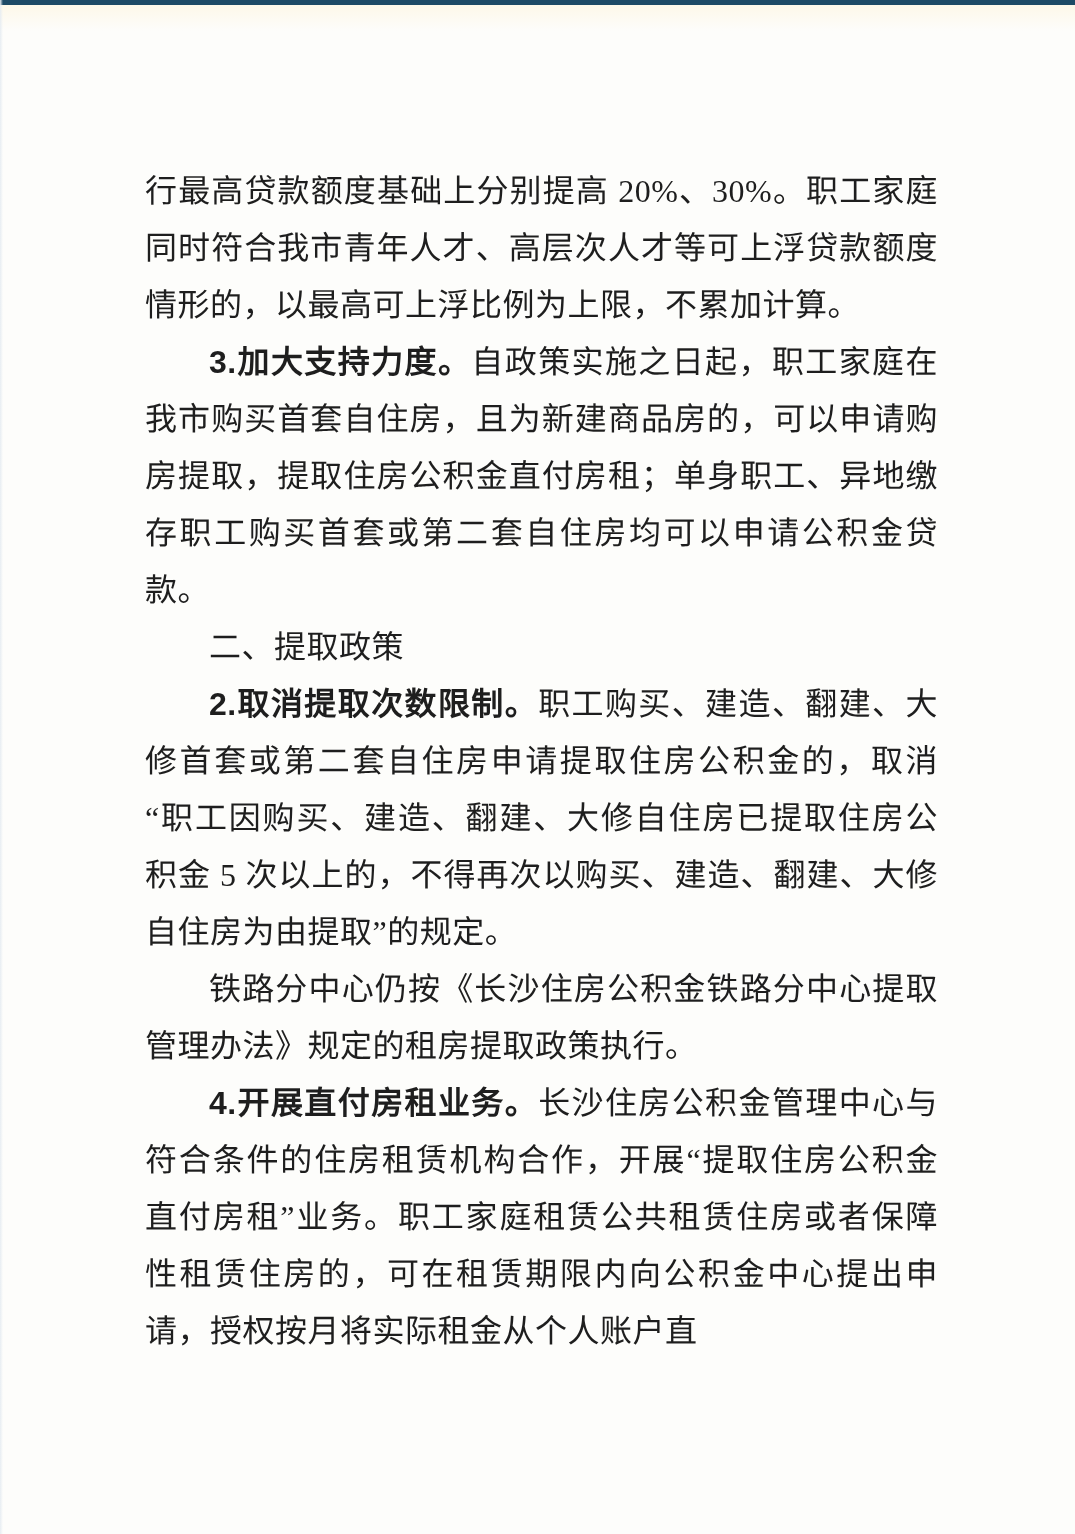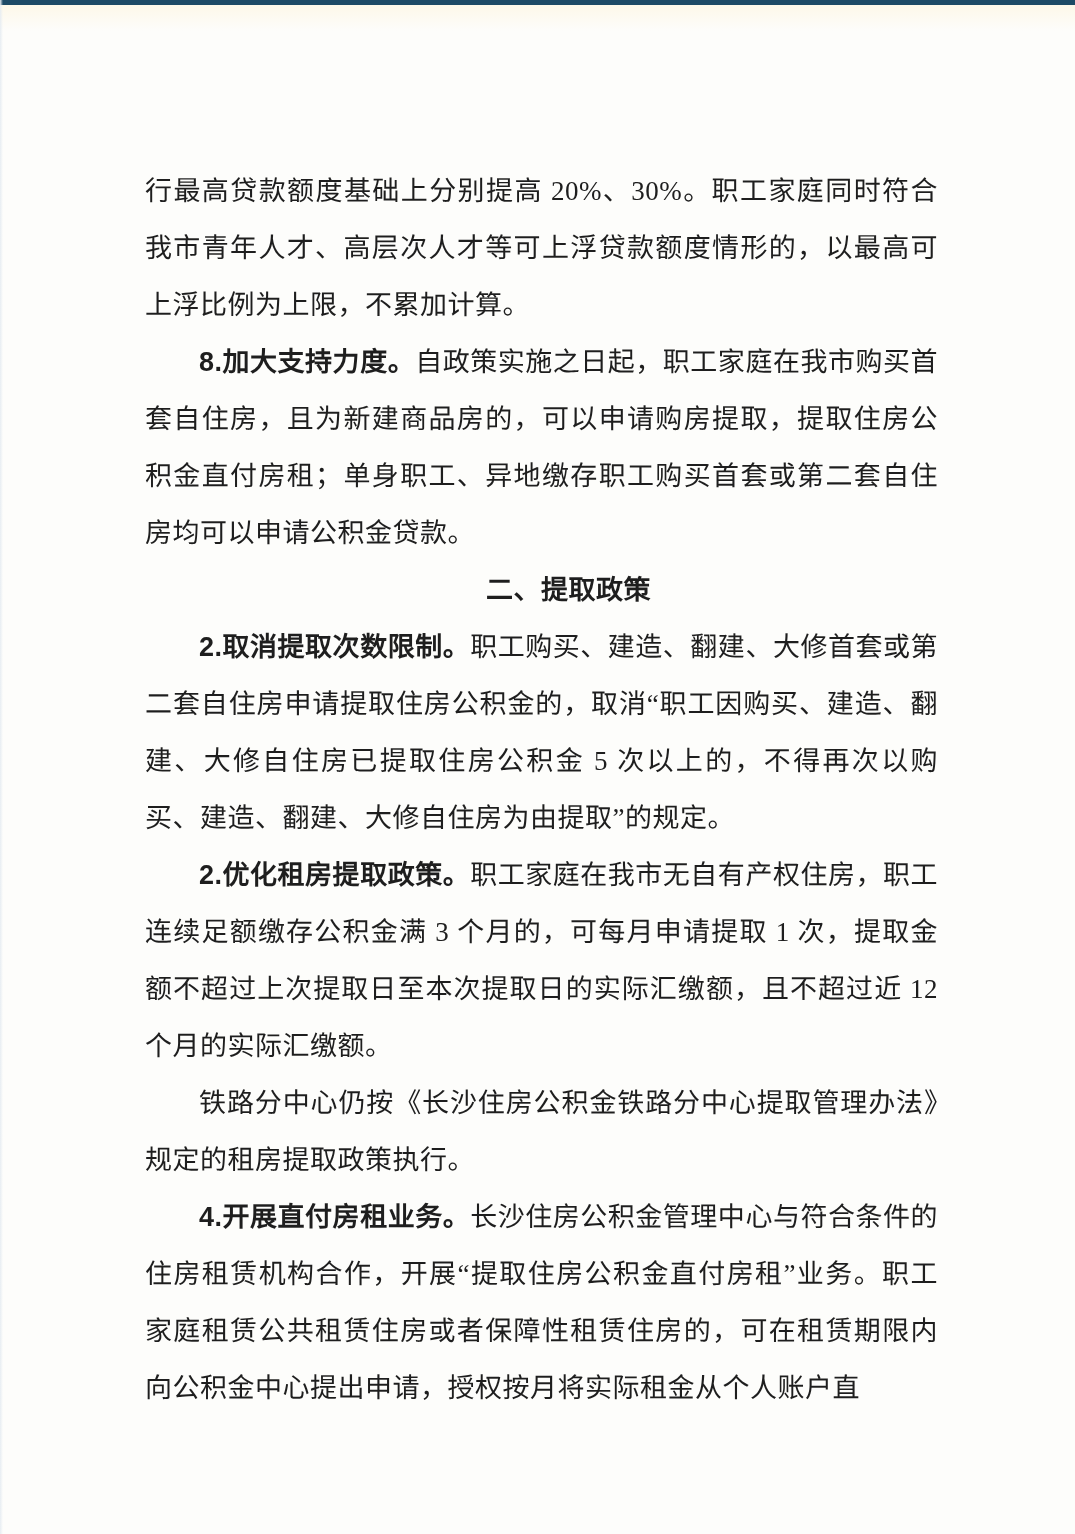--- a/index.html
+++ b/index.html
@@ -43,56 +43,55 @@
   }
   .content {
     position: absolute;
     left: 145px;
     top: 163px;
     width: 793px;
     color: #1e1e1e;
   }
   .para {
     margin: 0;
-    font-size: 27px;
+    font-size: 32px;
     line-height: 57px;
     text-align: justify;
     text-justify: inter-ideograph;
     letter-spacing: 0.5px;
   }
   .para.indent { text-indent: 2em; }
   .para .lead {
     font-family: "Liberation Sans", sans-serif;
     font-weight: 700;
     letter-spacing: 0.5px;
   }
   .para.heading {
     font-family: "Liberation Sans", sans-serif;
-    font-weight: 700;
-    text-align: center;
+    font-weight: 400;
+    text-align: left;
   }
 </style>
 </head>
 <body>
 
 <div class="page">
   <div class="scan-edge-top"></div>
   <div class="scan-tint"></div>
   <div class="scan-edge-left"></div>
 
   <div class="content">
 
     <p class="para"><span>行最高贷款额度基础上分别提高 20%、30%。职工家庭同时符合我市青年人才、高层次人才等可上浮贷款额度情形的，以最高可上浮比例为上限，不累加计算。</span></p>
 
-    <p class="para indent"><span class="lead">8.加大支持力度。</span><span>自政策实施之日起，职工家庭在我市购买首套自住房，且为新建商品房的，可以申请购房提取，提取住房公积金直付房租；单身职工、异地缴存职工购买首套或第二套自住房均可以申请公积金贷款。</span></p>
+    <p class="para indent"><span class="lead">3.加大支持力度。</span><span>自政策实施之日起，职工家庭在我市购买首套自住房，且为新建商品房的，可以申请购房提取，提取住房公积金直付房租；单身职工、异地缴存职工购买首套或第二套自住房均可以申请公积金贷款。</span></p>
 
     <p class="para indent heading"><span>二、提取政策</span></p>
 
     <p class="para indent"><span class="lead">2.取消提取次数限制。</span><span>职工购买、建造、翻建、大修首套或第二套自住房申请提取住房公积金的，取消“职工因购买、建造、翻建、大修自住房已提取住房公积金 5 次以上的，不得再次以购买、建造、翻建、大修自住房为由提取”的规定。</span></p>
 
-    <p class="para indent"><span class="lead">2.优化租房提取政策。</span><span>职工家庭在我市无自有产权住房，职工连续足额缴存公积金满 3 个月的，可每月申请提取 1 次，提取金额不超过上次提取日至本次提取日的实际汇缴额，且不超过近 12 个月的实际汇缴额。</span></p>
 
     <p class="para indent"><span>铁路分中心仍按《长沙住房公积金铁路分中心提取管理办法》规定的租房提取政策执行。</span></p>
 
     <p class="para indent"><span class="lead">4.开展直付房租业务。</span><span>长沙住房公积金管理中心与符合条件的住房租赁机构合作，开展“提取住房公积金直付房租”业务。职工家庭租赁公共租赁住房或者保障性租赁住房的，可在租赁期限内向公积金中心提出申请，授权按月将实际租金从个人账户直</span></p>
 
   </div>
 </div>
 
 </body></html>

